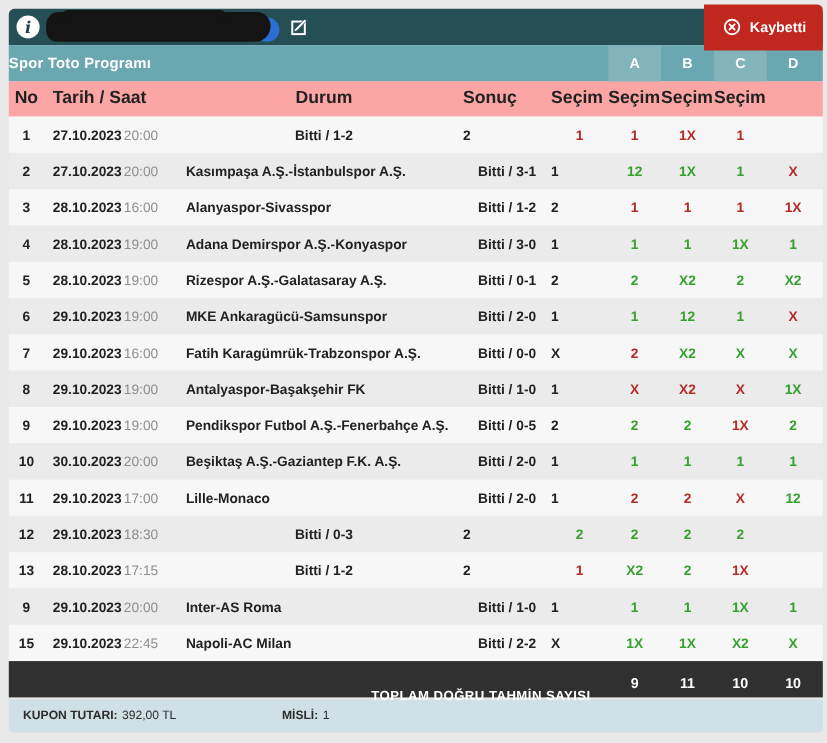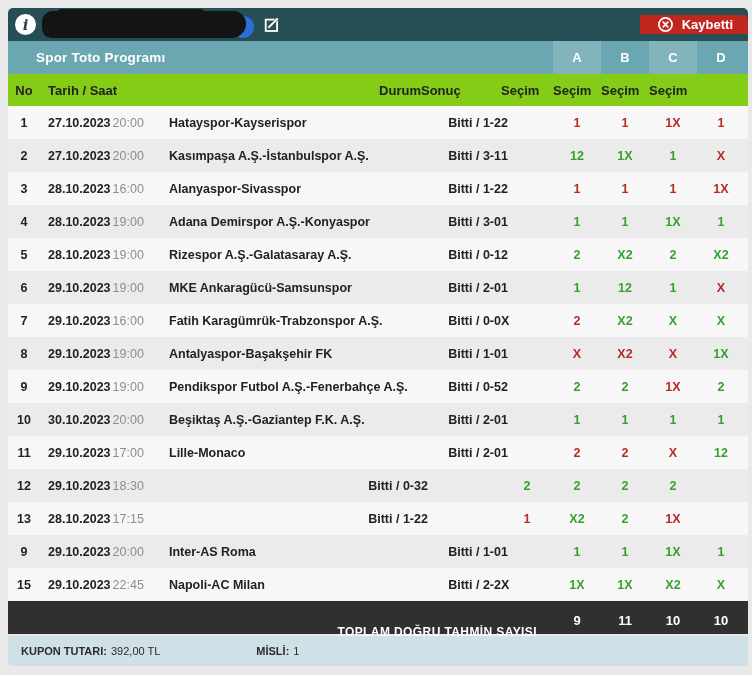--- a/index.html
+++ b/index.html
@@ -47,21 +47,21 @@
     border-radius: 14px 16px 18px 12px;
   }
   .redacted-blob::before {
     content: ""; position: absolute;
     left: 14px; top: -2px; width: 150px; height: 12px;
     background: #141414; border-radius: 8px;
   }
   .edit-icon { margin-left: 10px; display: flex; align-items: center; cursor: pointer; }
   .status-badge {
     margin-left: auto;
-    height: 19px;
+    height: 42px;
     background: var(--status-red, #c1271e);
     border-radius: 0 5px 0 0;
     display: flex; align-items: center; gap: 8px;
     padding: 0 15px 0 17px;
     color: #fff;
     font-weight: bold;
     font-size: 13px;
   }
 
   
@@ -70,43 +70,43 @@
     grid-template-columns: 32px 128px 1fr 80px 52px 48px 48px 48px 48px;
     align-items: center;
     padding-right: 3px;
   }
 
   
   .program-row { height: 33px; background: var(--teal, #6ba7b0); }
   .program-title {
     grid-column: 1 / 6;
     color: #fff; font-weight: bold; font-size: 13.5px;
-    padding-left: 28px; letter-spacing: .2px;
+    padding-left: 0; letter-spacing: .2px;
   }
   .col-letter {
     height: 33px;
     display: flex; align-items: center; justify-content: center;
     color: #fff; font-weight: bold; font-size: 13px;
   }
   .col-letter.hl { background: var(--teal-light, #83b3bb); }
 
   
-  .thead { height: 32px; background: #84cc16; color: #333; font-weight: bold; font-size: 13px; }
+  .thead { height: 32px; background: #fca5a5; color: #333; font-weight: bold; font-size: 16px; }
   .thead .cell { white-space: nowrap; }
 
   
   .trow { height: 33px; font-size: 12.5px; }
   .trow.odd  { background: #f7f7f7; }
   .trow.even { background: #ebebeb; }
   .cell { overflow: hidden; white-space: nowrap; }
   .c-no     { text-align: center; font-weight: bold; color: #222; }
   .c-date   { padding-left: 8px; font-weight: bold; color: #222; }
   .c-date .time { color: #8d8d8d; font-weight: normal; margin-left: 2px; }
   .c-match  { font-weight: bold; color: #222; padding-left: 1px; }
-  .c-status { text-align: right; font-weight: bold; color: #222; }
+  .c-status { text-align: center; font-weight: bold; color: #222; }
   .c-result { text-align: left; font-weight: bold; color: #222; }
   .c-pick   { text-align: center; font-weight: bold; }
   .c-pick.ok { color: var(--correct, #36a12e); }
   .c-pick.no { color: var(--wrong, #b42b28); }
 
   
   .tfoot { height: 33px; background: var(--dark-footer, #303030); color: #fff; }
   .tfoot-label {
     grid-column: 1 / 6;
     text-align: right;
@@ -172,21 +172,20 @@
     <div class="cell c-result">Seçim</div>
     <div class="cell c-result">Seçim</div>
     <div class="cell c-result">Seçim</div>
     <div class="cell c-result">Seçim</div>
   </div>
 
   <div id="rows">
       <div class="grid trow odd">
         <div class="cell c-no">1</div>
         <div class="cell c-date"><span>27.10.2023</span><span class="time">20:00</span></div>
-        <div class="cell c-match">Hatayspor-Kayserispor</div>
         <div class="cell c-status">Bitti / 1-2</div>
         <div class="cell c-result">2</div>
         <div class="cell c-pick no">1</div>
         <div class="cell c-pick no">1</div>
         <div class="cell c-pick no">1X</div>
         <div class="cell c-pick no">1</div>
       </div>
       <div class="grid trow even">
         <div class="cell c-no">2</div>
         <div class="cell c-date"><span>27.10.2023</span><span class="time">20:00</span></div>

